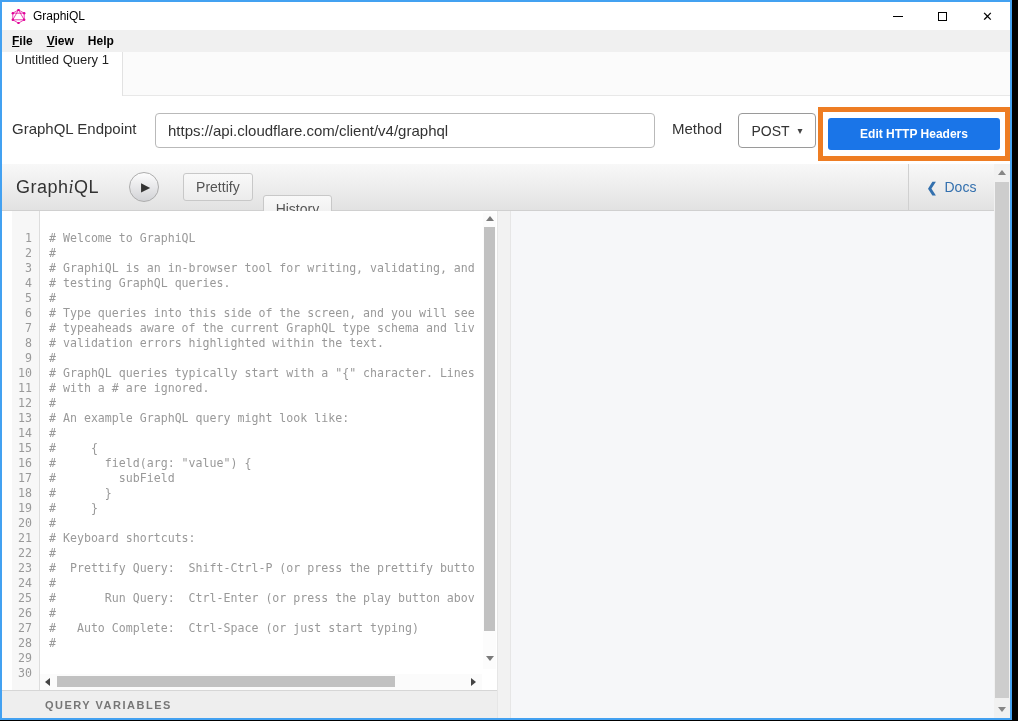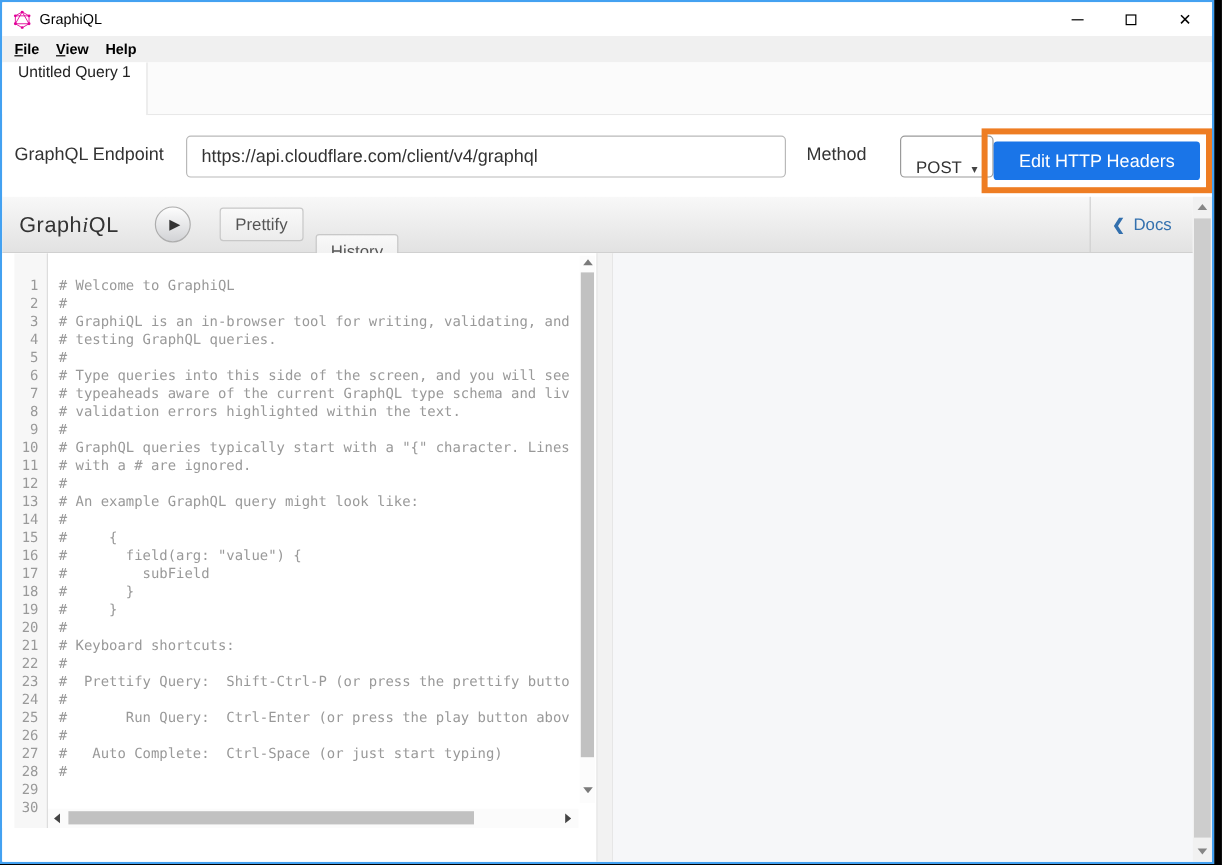--- a/index.html
+++ b/index.html
@@ -36,27 +36,27 @@
   
   .endpoint-row { position:absolute; left:0; top:94px; width:1008px; height:68px;
                   background:#fff; }
   .endpoint-label { position:absolute; left:10px; top:24px; font-size:15px; color:#333; }
   .endpoint-input { position:absolute; left:153px; top:17px; width:500px; height:35px;
                     border:1px solid #b9b9b9; border-radius:4px; padding:0 12px;
                     font-size:15px; color:#333; font-family:"Liberation Sans",sans-serif; outline:none; background:#fff; }
   .method-label { position:absolute; left:670px; top:24px; font-size:15px; color:#333; }
   .method-select { position:absolute; left:736px; top:17px; width:78px; height:35px;
                    border:1px solid #9a9a9a; border-radius:4px; background:#fff;
-                   display:flex; align-items:flex-end; justify-content:center; gap:8px;
-                   font-size:14px; color:#333;margin-left:12px; }
+                   display:flex; align-items:center; justify-content:center; gap:8px;
+                   font-size:14px; color:#333; }
   .method-select .arrow { font-size:10px; color:#444; }
   .annotation { position:absolute; left:816px; top:11px; width:192px; height:54px;
                 border:5px solid #ee7d23; display:flex; align-items:center; justify-content:center; }
   .btn-headers { width:172px; height:32px; background:#1a75e8; color:#fff; border:none;
-                 border-radius:3px; font-size:15px; font-weight:normal;
+                 border-radius:3px; font-size:12px; font-weight:bold;
                  font-family:"Liberation Sans",sans-serif; }
 
   
   .gtopbar { position:absolute; left:0; top:162px; width:992px; height:47px;
              background:linear-gradient(#f8f8f8,#e2e2e2); border-bottom:1px solid #d0d0d0;
              display:flex; align-items:center; }
   .glogo { margin-left:14px; font-size:18px; color:#333; letter-spacing:0.5px; }
   .glogo i { font-family:"Liberation Serif", serif; }
   .execute { margin-left:30px; width:30px; height:30px; border-radius:15px;
              border:1px solid #adadad; background:linear-gradient(#fdfdfd,#d2d3d6);
@@ -261,20 +261,23 @@
           <div class="tri tri-up"></div>
           <div class="thumb"></div>
           <div class="tri tri-down"></div>
         </div>
         <div class="ed-hscroll">
           <div class="tri tri-left larr"></div>
           <div class="thumb"></div>
           <div class="tri tri-right rarr"></div>
         </div>
       </div>
+      <div class="varbar">
+        <span class="vtitle">QUERY VARIABLES</span>
+      </div>
     </div>
 
     <div class="pane-divider"></div>
     <div class="result-pane"></div>
 
     <div class="app-scroll">
       <div class="tri tri-up"></div>
       <div class="thumb"></div>
       <div class="tri tri-down"></div>
     </div>

